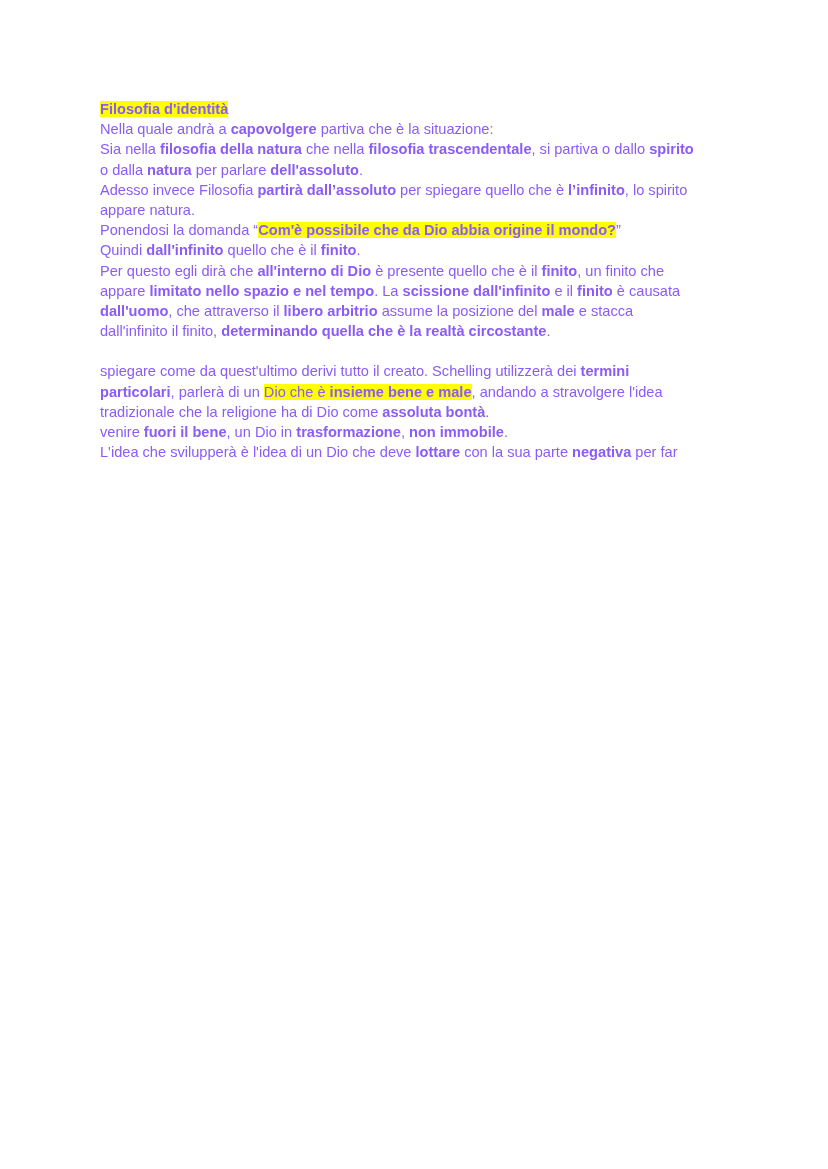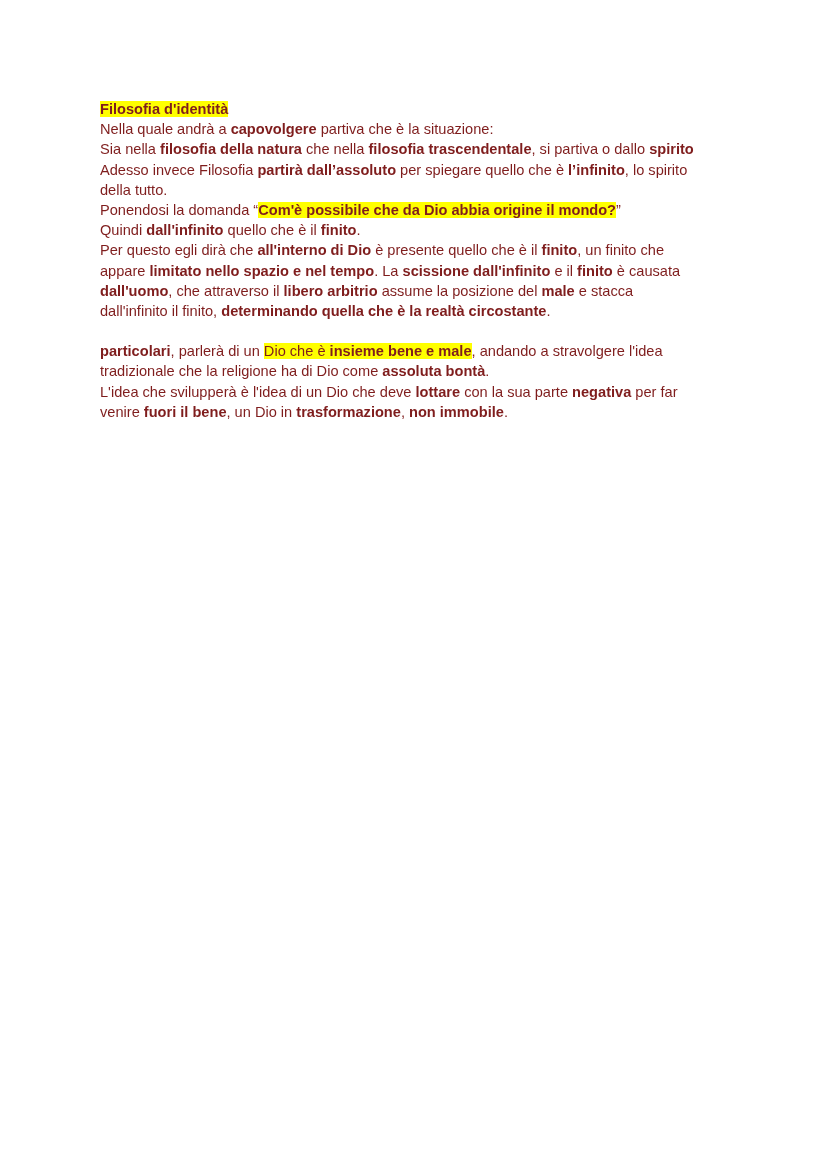--- a/index.html
+++ b/index.html
@@ -4,48 +4,50 @@
   <style>
     html, body { margin: 0; padding: 0; background: #ffffff; }
     body { width: 828px; height: 1169px; position: relative; overflow: hidden; }
     .page {
       position: absolute;
       left: 100px;
       top: 99px;
       width: 640px;
       font-family: "Liberation Sans", sans-serif;
       font-size: 14.6px;
-      color: #7f1d1d;
+      color: #8b5cf6;
     }
     .line {
       height: 20.2px;
       line-height: 20.2px;
       white-space: nowrap;
     }
     .blank { height: 20.2px; }
     .b { font-weight: bold; }
     .hl { background: #ffff00; }
   </style>
 </head>
 <body>
 
 <div class="page">
   <div>
       <div class="line"><span class="b hl">Filosofia d'identità</span></div>
       <div class="line"><span class="">Nella quale andrà a </span><span class="b">capovolgere</span><span class=""> partiva che è la situazione:</span></div>
       <div class="line"><span class="">Sia nella </span><span class="b">filosofia della natura</span><span class=""> che nella </span><span class="b">filosofia trascendentale</span><span class="">, si partiva o dallo </span><span class="b">spirito</span></div>
+      <div class="line"><span class="">o dalla </span><span class="b">natura</span><span class=""> per parlare </span><span class="b">dell'assoluto</span><span class="">.</span></div>
       <div class="line"><span class="">Adesso invece Filosofia </span><span class="b">partirà dall’assoluto</span><span class=""> per spiegare quello che è </span><span class="b">l’infinito</span><span class="">, lo spirito</span></div>
-      <div class="line"><span class="">della tutto.</span></div>
+      <div class="line"><span class="">appare natura.</span></div>
       <div class="line"><span class="">Ponendosi la domanda “</span><span class="b hl">Com'è possibile che da Dio abbia origine il mondo?</span><span class="">”</span></div>
       <div class="line"><span class="">Quindi </span><span class="b">dall'infinito</span><span class=""> quello che è il </span><span class="b">finito</span><span class="">.</span></div>
       <div class="line"><span class="">Per questo egli dirà che </span><span class="b">all'interno di Dio</span><span class=""> è presente quello che è il </span><span class="b">finito</span><span class="">, un finito che</span></div>
       <div class="line"><span class="">appare </span><span class="b">limitato nello spazio e nel tempo</span><span class="">. La </span><span class="b">scissione dall'infinito</span><span class=""> e il </span><span class="b">finito</span><span class=""> è causata</span></div>
       <div class="line"><span class="b">dall'uomo</span><span class="">, che attraverso il </span><span class="b">libero arbitrio</span><span class=""> assume la posizione del </span><span class="b">male</span><span class=""> e stacca</span></div>
       <div class="line"><span class="">dall'infinito il finito, </span><span class="b">determinando quella che è la realtà circostante</span><span class="">.</span></div>
     </div>
   <div class="blank"></div>
   <div>
+      <div class="line"><span class="">spiegare come da quest'ultimo derivi tutto il creato. Schelling utilizzerà dei </span><span class="b">termini</span></div>
       <div class="line"><span class="b">particolari</span><span class="">, parlerà di un </span><span class="hl">Dio che è </span><span class="b hl">insieme bene e male</span><span class="">, andando a stravolgere l'idea</span></div>
       <div class="line"><span class="">tradizionale che la religione ha di Dio come </span><span class="b">assoluta bontà</span><span class="">.</span></div>
+      <div class="line"><span class="">venire </span><span class="b">fuori il bene</span><span class="">, un Dio in </span><span class="b">trasformazione</span><span class="">, </span><span class="b">non immobile</span><span class="">.</span></div>
       <div class="line"><span class="">L'idea che svilupperà è l'idea di un Dio che deve </span><span class="b">lottare</span><span class=""> con la sua parte </span><span class="b">negativa</span><span class=""> per far</span></div>
-      <div class="line"><span class="">venire </span><span class="b">fuori il bene</span><span class="">, un Dio in </span><span class="b">trasformazione</span><span class="">, </span><span class="b">non immobile</span><span class="">.</span></div>
     </div>
 </div>
 
 </body></html>

